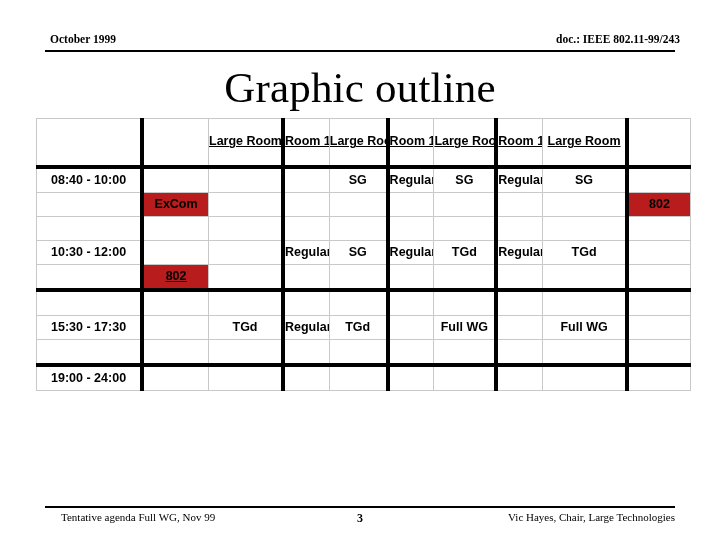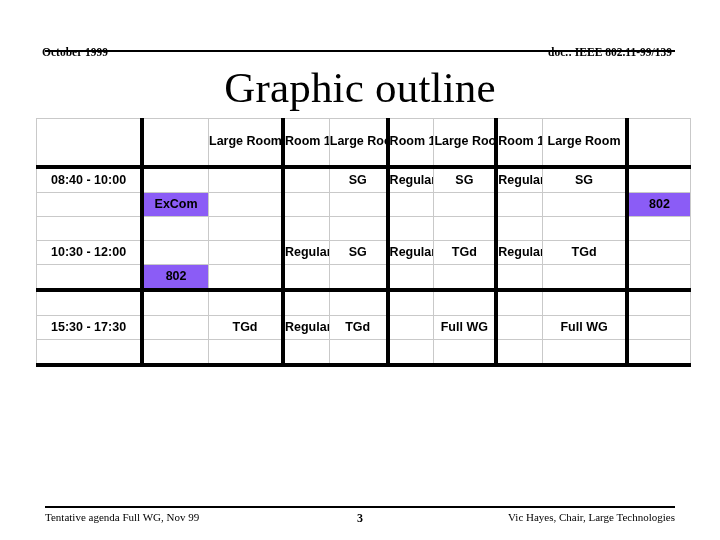--- a/index.html
+++ b/index.html
@@ -11,25 +11,24 @@
     width: 720px;
     height: 540px;
     position: relative;
     font-family: "Liberation Serif", serif;
     overflow: hidden;
   }
 
   
   #slide-header {
     position: absolute;
-    left: 42px;
+    left: 50px;
     top: 33px;
     width: 630px;
     height: 20px;
-    margin-top: 13px;
   }
   #slide-header .hdr-left {
     position: absolute;
     left: 0;
     top: 0;
     font-family: "Liberation Serif", serif;
     font-size: 11.5px;
     font-weight: bold;
     color: #000;
     white-space: nowrap;
@@ -87,21 +86,21 @@
     text-align: center;
     vertical-align: middle;
     height: 23px;
     line-height: 1.05;
     overflow: hidden;
     white-space: nowrap;
   }
 
   
   .tk-l { border-left: 4px solid #000 !important; }
-  .tk-b { border-bottom: 4px solid #000 !important; }
+  .tk-b { border-bottom: 4px solid #000 !important; text-decoration: underline; }
 
   .c-time {
     text-align: left;
     padding-left: 5px;
     font-size: 12.5px;
     font-weight: bold;
   }
   .c-day {
     font-size: 13px;
     font-weight: bold;
@@ -115,21 +114,21 @@
   }
   .c-reg {
     font-size: 9.5px;
     font-weight: normal;
     text-align: left;
     padding-left: 2px;
     color: #000;
     overflow: hidden;
   }
   .hl {
-    background: #8b5cf6;
+    background: #b91c1c;
   }
   .c-blank { }
 
   
   #footer-rule {
     position: absolute;
     left: 45px;
     top: 506px;
     width: 630px;
     height: 2px;
@@ -139,36 +138,36 @@
     position: absolute;
     left: 45px;
     top: 511px;
     width: 630px;
     height: 18px;
     font-family: "Liberation Serif", serif;
     font-size: 11px;
     color: #000;
   }
   #slide-footer .ft-left {
-    position: absolute; left: 0; top: 0; white-space: nowrap;
+    position: absolute; left: 16px; top: 0; white-space: nowrap;
   }
   #slide-footer .ft-center {
     position: absolute; left: 0; top: 0; width: 630px;
     text-align: center; font-weight: bold; font-size: 12px;
   }
   #slide-footer .ft-right {
     position: absolute; right: 0; top: 0; white-space: nowrap;
   }
 </style>
 </head>
 <body>
 
 <div id="slide-header">
   <span class="hdr-left">October 1999</span>
-  <span class="hdr-right">doc.: IEEE 802.11-99/139</span>
+  <span class="hdr-right">doc.: IEEE 802.11-99/243</span>
 </div>
 <div id="header-rule"></div>
 
 <div id="page-title">Graphic outline</div>
 
 <table id="agenda-table">
   <colgroup>
     <col style="width:105px">
     <col style="width:66px">
     <col style="width:74px">
@@ -296,20 +295,32 @@
     <td class="tk-b"></td>
     <td class="c-reg tk-l tk-b"></td>
     <td class="tk-b"></td>
     <td class="c-reg tk-l tk-b"></td>
     <td class="tk-b"></td>
     <td class="tk-l tk-b"></td>
   </tr>
 
 
 
+  <tr>
+    <td class="c-time">19:00 - 24:00</td>
+    <td class="tk-l"></td>
+    <td></td>
+    <td class="c-reg tk-l"></td>
+    <td></td>
+    <td class="c-reg tk-l"></td>
+    <td></td>
+    <td class="c-reg tk-l"></td>
+    <td></td>
+    <td class="tk-l"></td>
+  </tr>
 </tbody>
   </table>
 
 <div id="footer-rule"></div>
 <div id="slide-footer">
   <span class="ft-left">Tentative agenda Full WG, Nov 99</span>
   <span class="ft-center">3</span>
   <span class="ft-right">Vic Hayes, Chair, Large Technologies</span>
 </div>
 

